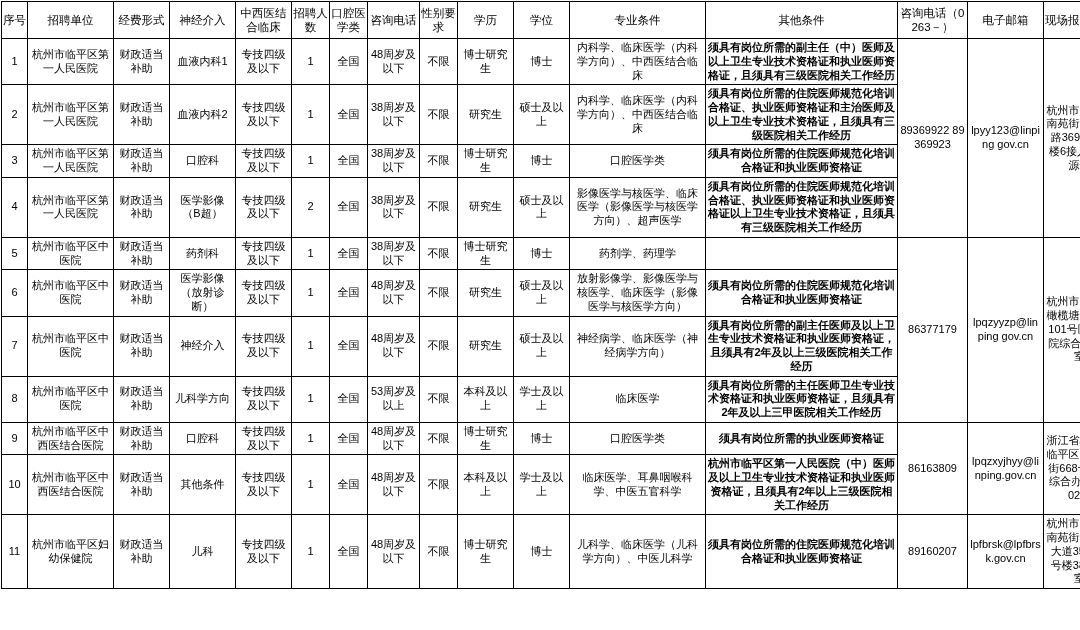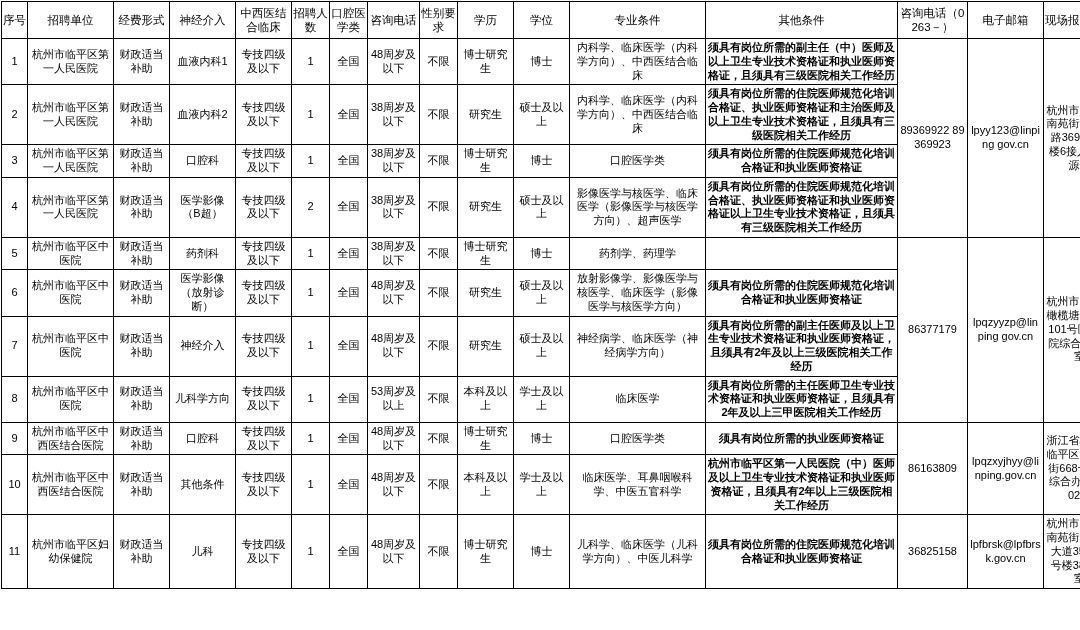--- a/index.html
+++ b/index.html
@@ -271,18 +271,18 @@
         <td>儿科</td>
         <td>专技四级及以下</td>
         <td>1</td>
         <td>全国</td>
         <td>48周岁及以下</td>
         <td>不限</td>
         <td>博士研究生</td>
         <td>博士</td>
         <td>儿科学、临床医学（儿科学方向）、中医儿科学</td>
         <td class="left-align">须具有岗位所需的住院医师规范化培训合格证和执业医师资格证</td>
-        <td rowspan="1">36825158</td>
+        <td rowspan="1">89160207</td>
         <td rowspan="1">lpfbrsk@lpfbrsk.gov.cn</td>
         <td rowspan="1">杭州市临平区南苑街道人民大道359号9号楼3楼313室</td>
       </tr>
     </tbody>
 </table>
 
 </body></html>

